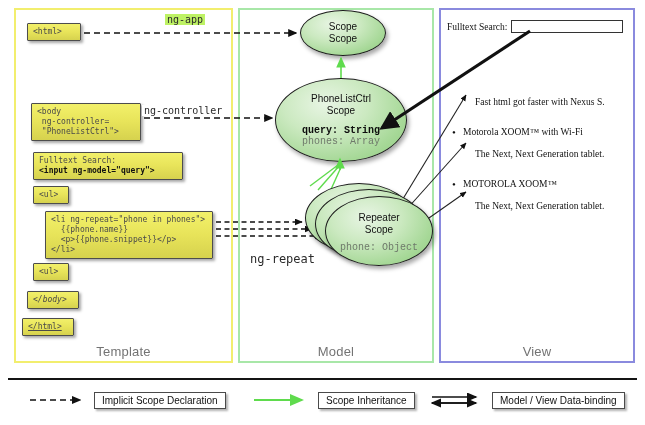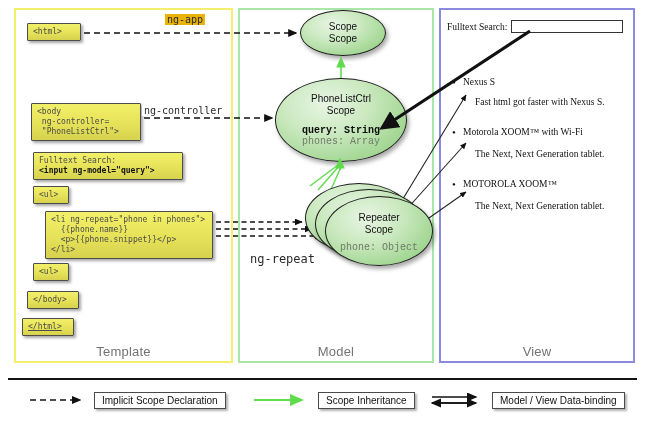--- a/index.html
+++ b/index.html
@@ -26,21 +26,21 @@
             font-size:8px;line-height:10px;color:#4a4a4a;
             padding:3px 5px;white-space:pre;}
   .code-box b{color:#111;font-weight:bold;}
 
   #b-html     {left:27px; top:23px;  width:54px;}
   #b-body     {left:31px; top:103px; width:110px;}
   #b-search   {left:33px; top:152px; width:150px;}
   #b-ul1      {left:33px; top:186px; width:36px;}
   #b-li       {left:45px; top:211px; width:168px;}
   #b-ul2      {left:33px; top:263px; width:36px;}
-  #b-bodyend  {left:27px; top:291px; width:52px;}
+  #b-bodyend  {left:27px; top:291px; width:52px;font-style:italic;}
   #b-htmlend  {left:22px; top:318px; width:52px;text-decoration:underline;}
 
   
   .scope{position:absolute;border-radius:50%;
          border:1.5px solid #1c1c1c;
          background:radial-gradient(ellipse at 38% 30%,#e8f5e4 0%,#cbe9c0 38%,#a6d897 72%,#8dc97d 100%);
          box-shadow:2px 3px 4px rgba(0,0,0,.35);
          display:flex;flex-direction:column;align-items:center;justify-content:center;
          text-align:center;}
   .scope .ttl{font-size:10px;color:#111;line-height:12px;}
@@ -133,24 +133,20 @@
     <div style="height:6px"></div>
     <div class="mono dim">phone: Object</div>
   </div>
 
   <div id="view-inner">
     <div id="search-row">
       <span id="search-label">Fulltext Search:</span>
       <input id="search-input" type="text" placeholder="" style="">
     </div>
 
-    <div class="v-item" style="top:62px">
-      <span class="bullet">•</span>
-      <span>Nexus S</span>
-    </div>
     <div class="v-snip" style="top:82px">Fast html got faster with Nexus S.</div>
 
     <div class="v-item" style="top:112px">
       <span class="bullet">•</span>
       <span>Motorola XOOM™  with Wi-Fi</span>
     </div>
     <div class="v-snip" style="top:134px">The Next, Next Generation tablet.</div>
 
     <div class="v-item" style="top:164px">
       <span class="bullet">•</span>
@@ -204,21 +200,21 @@
       <line x1="530" y1="31" x2="382" y2="128" stroke="#111" stroke-width="3.2" marker-end="url(#ah-thick)"></line>
     </g>
 
     <g>
       <line x1="378" y1="240" x2="466" y2="95" stroke="#222" stroke-width="1.1" marker-end="url(#ah-dark-s)"></line>
       <line x1="372" y1="248" x2="466" y2="143" stroke="#222" stroke-width="1.1" marker-end="url(#ah-dark-s)"></line>
       <line x1="372" y1="258" x2="466" y2="192" stroke="#222" stroke-width="1.1" marker-end="url(#ah-dark-s)"></line>
     </g>
   </svg>
 
-  <div style="position:absolute;left:165px;top:14px;font-family:'DejaVu Sans Mono','Liberation Mono',monospace;font-size:10px;color:#2b2b2b;background:#eab308;padding:0 2px;">ng-app</div>
+  <div style="position:absolute;left:165px;top:14px;font-family:'DejaVu Sans Mono','Liberation Mono',monospace;font-size:10px;color:#2b2b2b;background:#bef264;padding:0 2px;">ng-app</div>
   <div style="position:absolute;left:142px;top:105px;font-family:'DejaVu Sans Mono','Liberation Mono',monospace;font-size:10px;color:#2b2b2b;background:#fff;padding:0 2px;">ng-controller</div>
   <div style="position:absolute;left:248px;top:210px;font-family:'DejaVu Sans Mono','Liberation Mono',monospace;font-size:12px;color:#2b2b2b;background:#fff;padding:0 2px;margin-top:42px;">ng-repeat</div>
 
   <div id="legend-rule"></div>
   <div id="legend">
 
     <div class="lg-item" id="lg1">
       <div class="lg-glyph">
         <svg width="58" height="20" viewBox="0 0 58 20">
           <defs>

